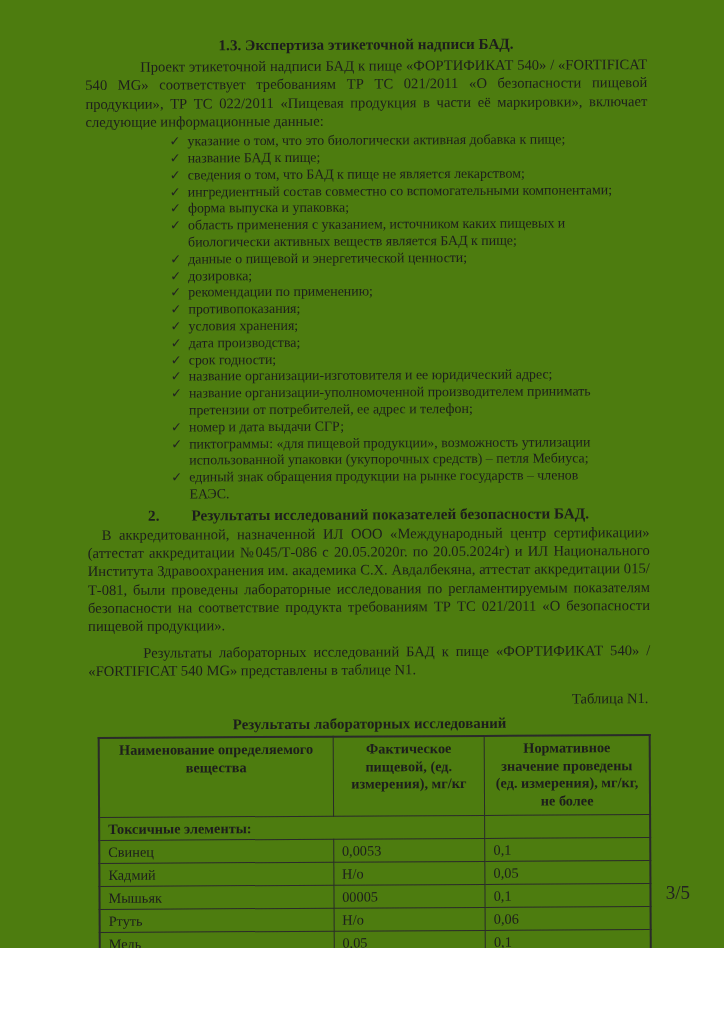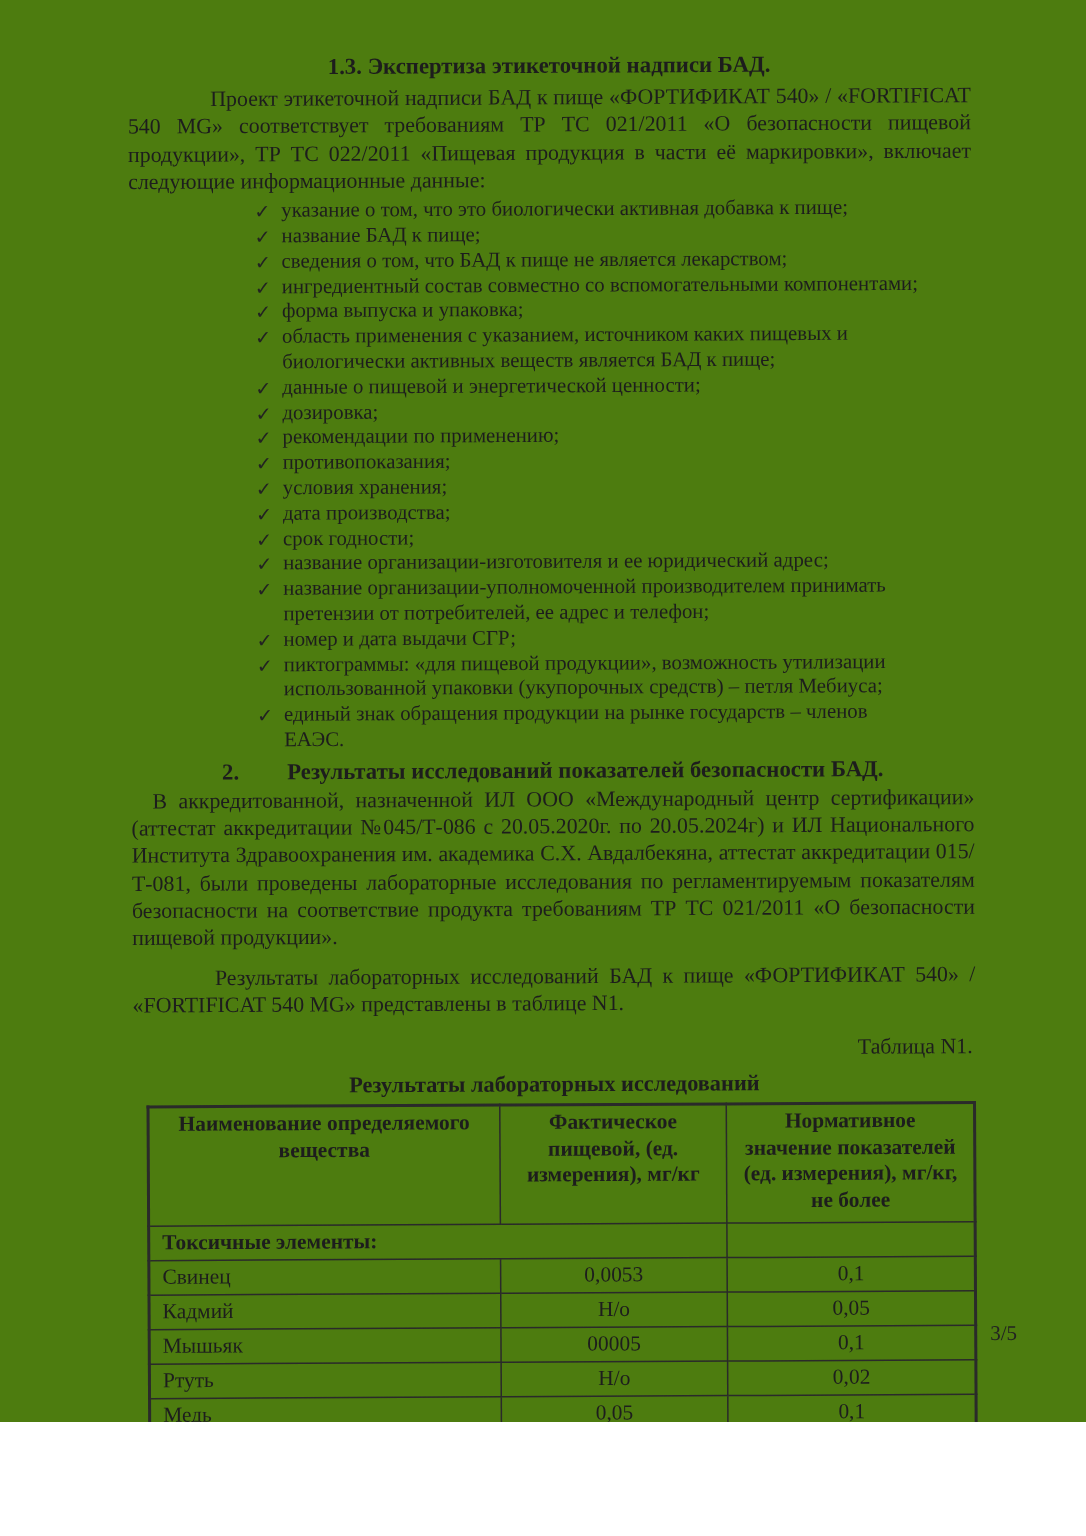--- a/index.html
+++ b/index.html
@@ -90,27 +90,27 @@
   }
   .results-table col.c1 { width: 42.5%; }
   .results-table col.c2 { width: 27.5%; }
   .results-table col.c3 { width: 30%; }
   .results-table td {
     padding: 1px 8px;
     height: 20px;
     line-height: 19px;
   }
   .results-table td.name { text-align: left; }
-  .results-table td.val { text-align: center; }
+  .results-table td.val { }
   .results-table tr.group td { font-weight: bold; }
   .footer-page {
     position: absolute;
-    right: 46px;
+    right: 34px;
     top: 882px;
-    font-size: 14px;
+    font-size: 19px;
     color: #222;
   }
 </style>
 </head>
 <body>
 
 <div class="page">
   <div class="content">
 
     <div class="s13-heading">1.3. Экспертиза этикеточной надписи БАД.</div>
@@ -206,21 +206,21 @@
     <table class="results-table">
       <colgroup>
         <col class="c1">
           <col class="c2">
           <col class="c3">
       </colgroup>
       <thead>
         <tr>
           <th>Наименование определяемого вещества</th>
           <th>Фактическое пищевой, (ед. измерения), мг/кг</th>
-          <th>Нормативное значение показателей (ед. измерения), мг/кг, не более</th>
+          <th>Нормативное значение проведены (ед. измерения), мг/кг, не более</th>
         </tr>
       </thead>
       <tbody>
         <tr class="group">
           <td class="name" colspan="2">Токсичные элементы:</td>
           <td></td>
         </tr>
         <tr>
           <td class="name">Свинец</td>
           <td class="val">0,0053</td>
@@ -232,21 +232,21 @@
           <td class="val">0,05</td>
         </tr>
         <tr>
           <td class="name">Мышьяк</td>
           <td class="val">00005</td>
           <td class="val">0,1</td>
         </tr>
         <tr>
           <td class="name">Ртуть</td>
           <td class="val">Н/о</td>
-          <td class="val">0,02</td>
+          <td class="val">0,06</td>
         </tr>
         <tr>
           <td class="name">Медь</td>
           <td class="val">0,05</td>
           <td class="val">0,1</td>
         </tr>
       </tbody>
     </table>
 
   </div>

